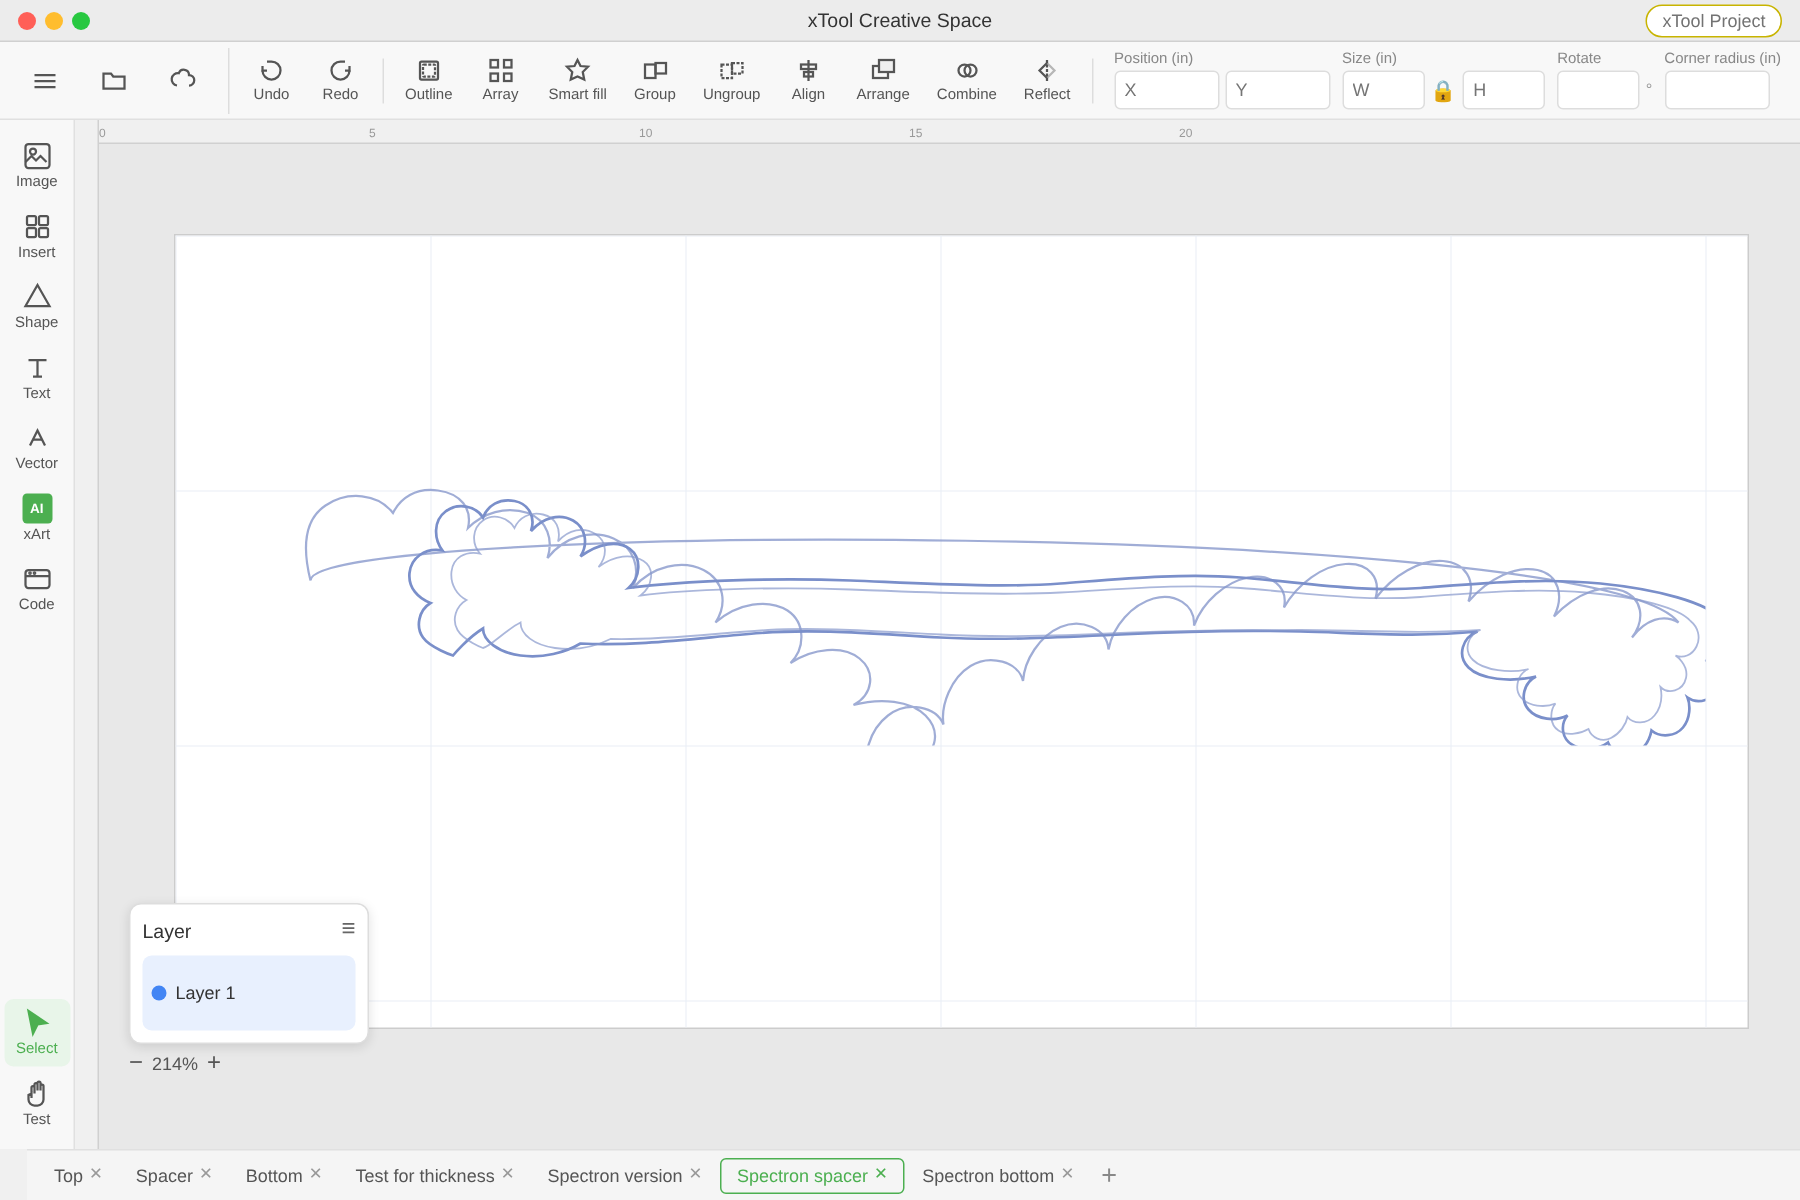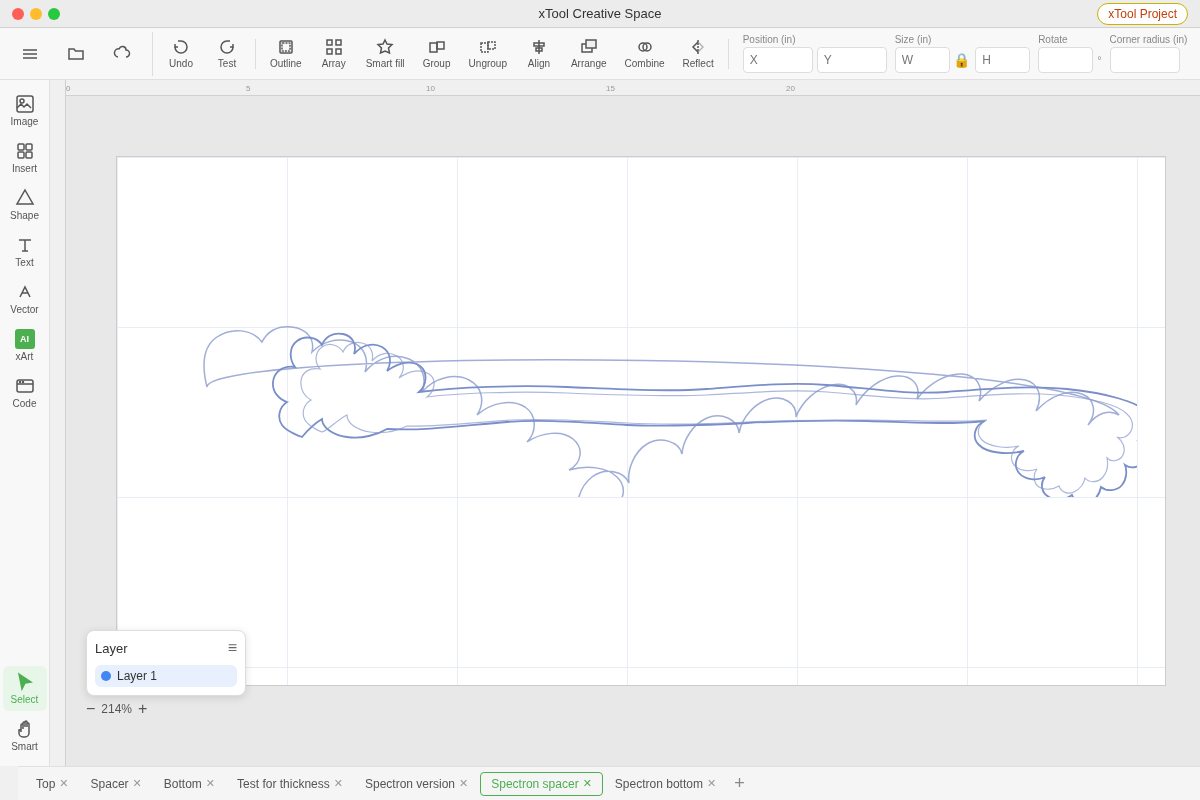--- a/index.html
+++ b/index.html
@@ -18,21 +18,21 @@
     }
     .traffic-lights { display: flex; gap: 6px; align-items: center; }
     .tl { width: 12px; height: 12px; border-radius: 50%; }
     .tl-red { background: #ff5f57; }
     .tl-yellow { background: #ffbd2e; }
     .tl-green { background: #28c840; }
     .title-bar-title { font-size: 13px; color: #333; position: absolute; left: 50%; transform: translateX(-50%); }
     .xtool-project-btn {
       border: 1.5px solid #c8b400;
       background: white;
-      color: #c2410c;
+      color: #737373;
       font-size: 12px;
       padding: 3px 10px;
       border-radius: 12px;
       cursor: pointer;
       font-weight: 500;
     }
 
     
     .toolbar {
       height: 52px;
@@ -198,21 +198,21 @@
       justify-content: space-between;
       align-items: center;
       margin-bottom: 8px;
     }
     .layer-title { font-size: 13px; font-weight: 500; color: #333; }
     .layer-menu-btn { cursor: pointer; color: #666; font-size: 16px; }
     .layer-item {
       display: flex;
       align-items: center;
       gap: 6px;
-      padding: 4px 6px;
+      padding: 18px 6px;
       border-radius: 6px;
       background: #e8f0fe;
       cursor: pointer;
     }
     .layer-dot { width: 10px; height: 10px; border-radius: 50%; background: #4285f4; flex-shrink: 0; }
     .layer-name { font-size: 12px; color: #333; }
 
     
     .zoom-bar {
       position: absolute;
@@ -300,21 +300,21 @@
         <path d="M3 9a6 6 0 106-6H6"></path>
         <polyline points="3,6 3,9 6,9"></polyline>
       </svg>
     <span>Undo</span>
   </button>
   <button class="toolbar-btn">
     <svg viewBox="0 0 18 18" fill="none" stroke="#555" stroke-width="1.5">
         <path d="M15 9a6 6 0 11-6-6h3"></path>
         <polyline points="15,6 15,9 12,9"></polyline>
       </svg>
-    <span>Test</span>
+    <span>Redo</span>
   </button>
 
   <div class="toolbar-separator"></div>
 
   <button class="toolbar-btn">
     <svg viewBox="0 0 18 18" fill="none" stroke="#555" stroke-width="1.5">
         <rect x="3" y="3" width="12" height="12" rx="1"></rect>
         <rect x="5" y="5" width="8" height="8" rx="0.5" stroke-dasharray="2 1"></rect>
       </svg>
     <span>Outline</span>
@@ -473,21 +473,21 @@
     <div class="sidebar-item active">
       <svg viewBox="0 0 20 20" fill="none" stroke="#4caf50" stroke-width="1.5">
           <path d="M4 2l12 8-6 1-3 6z" fill="#4caf50" stroke="#4caf50"></path>
         </svg>
       <span style="color:#4caf50;">Select</span>
     </div>
     <div class="sidebar-item">
       <svg viewBox="0 0 20 20" fill="none" stroke="#555" stroke-width="1.5">
           <path d="M8 10V4a1 1 0 012 0v4M10 8V3a1 1 0 012 0v5M12 8V5a1 1 0 012 0v5M6 10V6a1 1 0 012 0v4M6 13v-3l-2 1v3a4 4 0 004 4h2a4 4 0 004-4V8"></path>
         </svg>
-      <span>Smart</span>
+      <span>Test</span>
     </div>
   </div>
 
   <div class="canvas-wrapper">
 
     <div class="ruler-h">
       <div style="position:absolute;left:16px;right:0;height:16px;display:flex;align-items:flex-end;">
         <span class="ruler-mark" style="left:0px;bottom:1px;">0</span>
         <span class="ruler-mark" style="left:180px;bottom:1px;">5</span>
         <span class="ruler-mark" style="left:360px;bottom:1px;">10</span>

